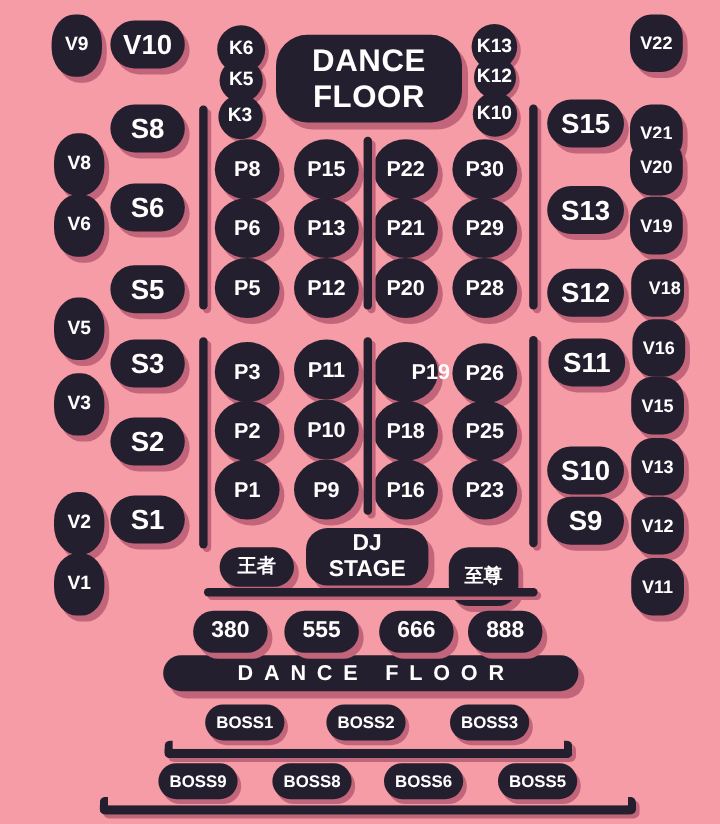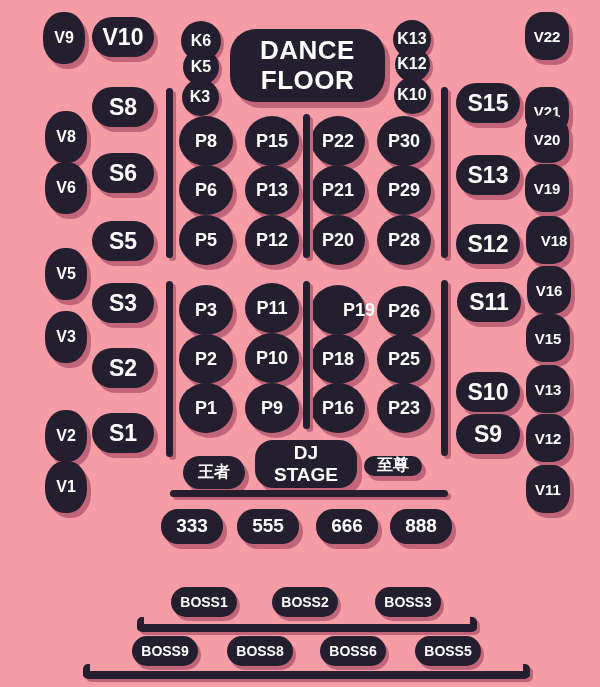--- a/index.html
+++ b/index.html
@@ -47,20 +47,23 @@
 <body>
 
 <div id="stage">
   <div class="zone" id="dj-stage">
     <span>DJ</span>
     <span>STAGE</span>
   </div>
   <div class="zone" id="dance-floor-top">
     <span>DANCE</span>
     <span>FLOOR</span>
+  </div>
+  <div class="zone" id="dance-floor-bottom">
+    <span>DANCE FLOOR</span>
   </div>
   <div id="seat-layer">
       <div class="seat v-tall" style="left: 43px; top: 12px; width: 42px; height: 52px;">V9</div>
       <div class="seat v-tall" style="left: 45px; top: 111px; width: 42px; height: 52px;">V8</div>
       <div class="seat v-tall" style="left: 45px; top: 162px; width: 42px; height: 52px;">V6</div>
       <div class="seat v-tall" style="left: 45px; top: 248px; width: 42px; height: 52px;">V5</div>
       <div class="seat v-tall" style="left: 45px; top: 311px; width: 42px; height: 52px;">V3</div>
       <div class="seat v-tall" style="left: 45px; top: 410px; width: 42px; height: 52px;">V2</div>
       <div class="seat v-tall" style="left: 45px; top: 461px; width: 42px; height: 52px;">V1</div>
       <div class="seat s-wide" style="left: 92px; top: 17px; width: 62px; height: 40px;">V10</div>
@@ -110,22 +113,22 @@
       <div class="seat v-right" style="left: 525px; top: 63px; width: 44px; height: 48px; margin-top: 24px;">V21</div>
       <div class="seat v-right" style="left: 525px; top: 115px; width: 44px; height: 48px;">V20</div>
       <div class="seat v-right" style="left: 525px; top: 164px; width: 44px; height: 48px;">V19</div>
       <div class="seat v-right" style="left: 526px; top: 216px; width: 44px; height: 48px; padding-left: 12px;">V18</div>
       <div class="seat v-right" style="left: 527px; top: 266px; width: 44px; height: 48px;">V16</div>
       <div class="seat v-right" style="left: 526px; top: 314px; width: 44px; height: 48px;">V15</div>
       <div class="seat v-right" style="left: 526px; top: 365px; width: 44px; height: 48px;">V13</div>
       <div class="seat v-right" style="left: 526px; top: 414px; width: 44px; height: 48px;">V12</div>
       <div class="seat v-right" style="left: 526px; top: 465px; width: 44px; height: 48px;">V11</div>
       <div class="seat cn" style="left: 183px; top: 455.5px; width: 62px; height: 33px;">王者</div>
-      <div class="seat cn" style="left: 364px; top: 455.5px; width: 58px; height: 20px;">至尊</div>
-      <div class="seat money" style="left: 161px; top: 508.5px; width: 62px; height: 35px;">333</div>
+      <div class="seat cn" style="left: 374px; top: 455.5px; width: 58px; height: 49px;">至尊</div>
+      <div class="seat money" style="left: 161px; top: 508.5px; width: 62px; height: 35px;">380</div>
       <div class="seat money" style="left: 237px; top: 508.5px; width: 62px; height: 35px;">555</div>
       <div class="seat money" style="left: 316px; top: 508.5px; width: 62px; height: 35px;">666</div>
       <div class="seat money" style="left: 390px; top: 508.5px; width: 62px; height: 35px;">888</div>
       <div class="seat boss" style="left: 171px; top: 587px; width: 66px; height: 30px;">BOSS1</div>
       <div class="seat boss" style="left: 272px; top: 587px; width: 66px; height: 30px;">BOSS2</div>
       <div class="seat boss" style="left: 375px; top: 587px; width: 66px; height: 30px;">BOSS3</div>
       <div class="seat boss" style="left: 132px; top: 636px; width: 66px; height: 30px;">BOSS9</div>
       <div class="seat boss" style="left: 227px; top: 636px; width: 66px; height: 30px;">BOSS8</div>
       <div class="seat boss" style="left: 320px; top: 636px; width: 66px; height: 30px;">BOSS6</div>
       <div class="seat boss" style="left: 415px; top: 636px; width: 66px; height: 30px;">BOSS5</div>

